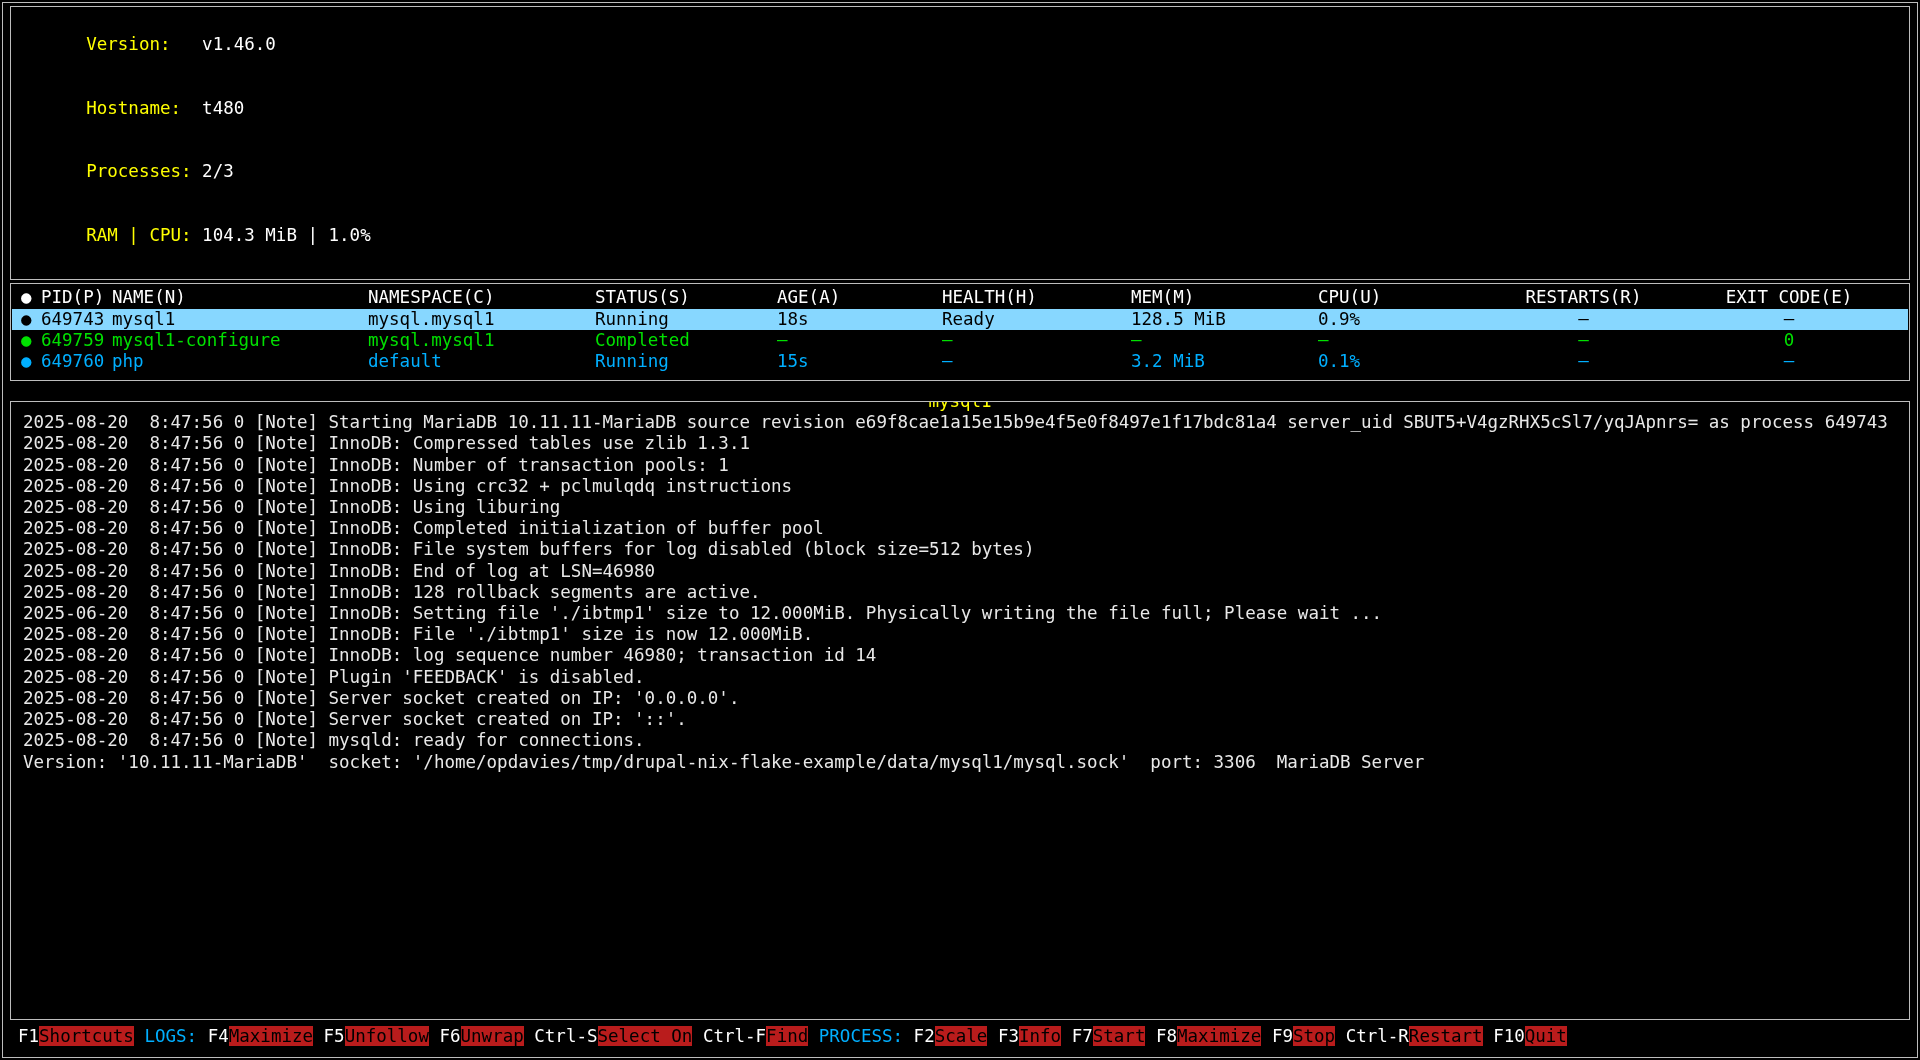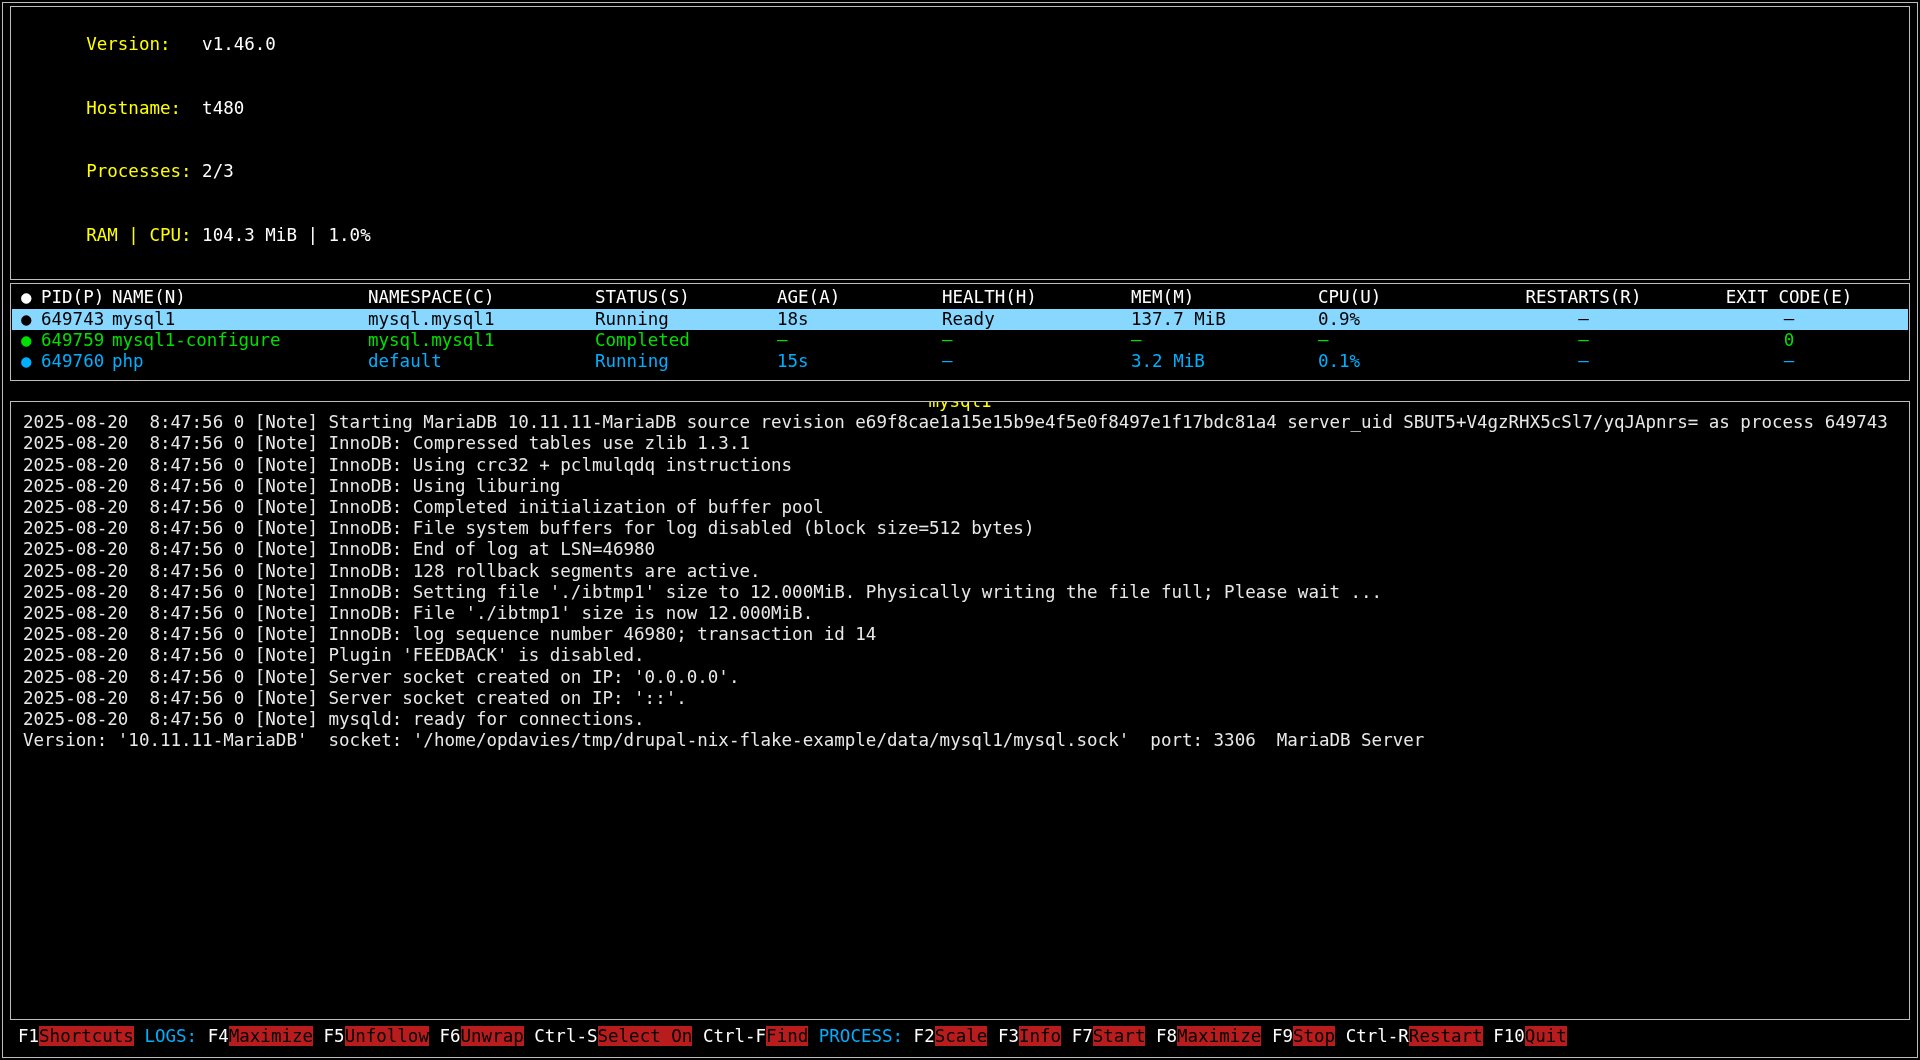--- a/index.html
+++ b/index.html
@@ -94,21 +94,21 @@
     </div>
 
     <div class="ptable-row row-selected">
       <span class="cell">●</span>
       <span class="cell">649743</span>
       <span class="cell">mysql1</span>
       <span class="cell">mysql.mysql1</span>
       <span class="cell">Running</span>
       <span class="cell">18s</span>
       <span class="cell">Ready</span>
-      <span class="cell">137.7 MiB</span>
+      <span class="cell">128.5 MiB</span>
       <span class="cell">0.9%</span>
       <span class="cell right">–</span>
       <span class="cell right">–</span>
     </div>
 
     <div class="ptable-row row-green">
       <span class="cell">●</span>
       <span class="cell">649759</span>
       <span class="cell">mysql1-configure</span>
       <span class="cell">mysql.mysql1</span>
@@ -134,27 +134,28 @@
       <span class="cell right">–</span>
       <span class="cell right">–</span>
     </div>
   </div>
 
   <div class="pane log-pane">
     <span class="log-title">mysql1</span>
     <div>
         <div class="log-line">2025-08-20  8:47:56 0 [Note] Starting MariaDB 10.11.11-MariaDB source revision e69f8cae1a15e15b9e4f5e0f8497e1f17bdc81a4 server_uid SBUT5+V4gzRHX5cSl7/yqJApnrs= as process 649743</div>
         <div class="log-line">2025-08-20  8:47:56 0 [Note] InnoDB: Compressed tables use zlib 1.3.1</div>
+        <div class="log-line">2025-08-20  8:47:56 0 [Note] InnoDB: Number of transaction pools: 1</div>
         <div class="log-line">2025-08-20  8:47:56 0 [Note] InnoDB: Using crc32 + pclmulqdq instructions</div>
         <div class="log-line">2025-08-20  8:47:56 0 [Note] InnoDB: Using liburing</div>
         <div class="log-line">2025-08-20  8:47:56 0 [Note] InnoDB: Completed initialization of buffer pool</div>
         <div class="log-line">2025-08-20  8:47:56 0 [Note] InnoDB: File system buffers for log disabled (block size=512 bytes)</div>
         <div class="log-line">2025-08-20  8:47:56 0 [Note] InnoDB: End of log at LSN=46980</div>
         <div class="log-line">2025-08-20  8:47:56 0 [Note] InnoDB: 128 rollback segments are active.</div>
-        <div class="log-line">2025-08-20  8:47:56 0 [Note] InnoDB: Setting file './ibtmp1' size to 12.000MiB. Physically writing the file full; Please wait ...</div>
+        <div class="log-line">2025-06-20  8:47:56 0 [Note] InnoDB: Setting file './ibtmp1' size to 12.000MiB. Physically writing the file full; Please wait ...</div>
         <div class="log-line">2025-08-20  8:47:56 0 [Note] InnoDB: File './ibtmp1' size is now 12.000MiB.</div>
         <div class="log-line">2025-08-20  8:47:56 0 [Note] InnoDB: log sequence number 46980; transaction id 14</div>
         <div class="log-line">2025-08-20  8:47:56 0 [Note] Plugin 'FEEDBACK' is disabled.</div>
         <div class="log-line">2025-08-20  8:47:56 0 [Note] Server socket created on IP: '0.0.0.0'.</div>
         <div class="log-line">2025-08-20  8:47:56 0 [Note] Server socket created on IP: '::'.</div>
         <div class="log-line">2025-08-20  8:47:56 0 [Note] mysqld: ready for connections.</div>
         <div class="log-line">Version: '10.11.11-MariaDB'  socket: '/home/opdavies/tmp/drupal-nix-flake-example/data/mysql1/mysql.sock'  port: 3306  MariaDB Server</div>
       </div>
   </div>
 

